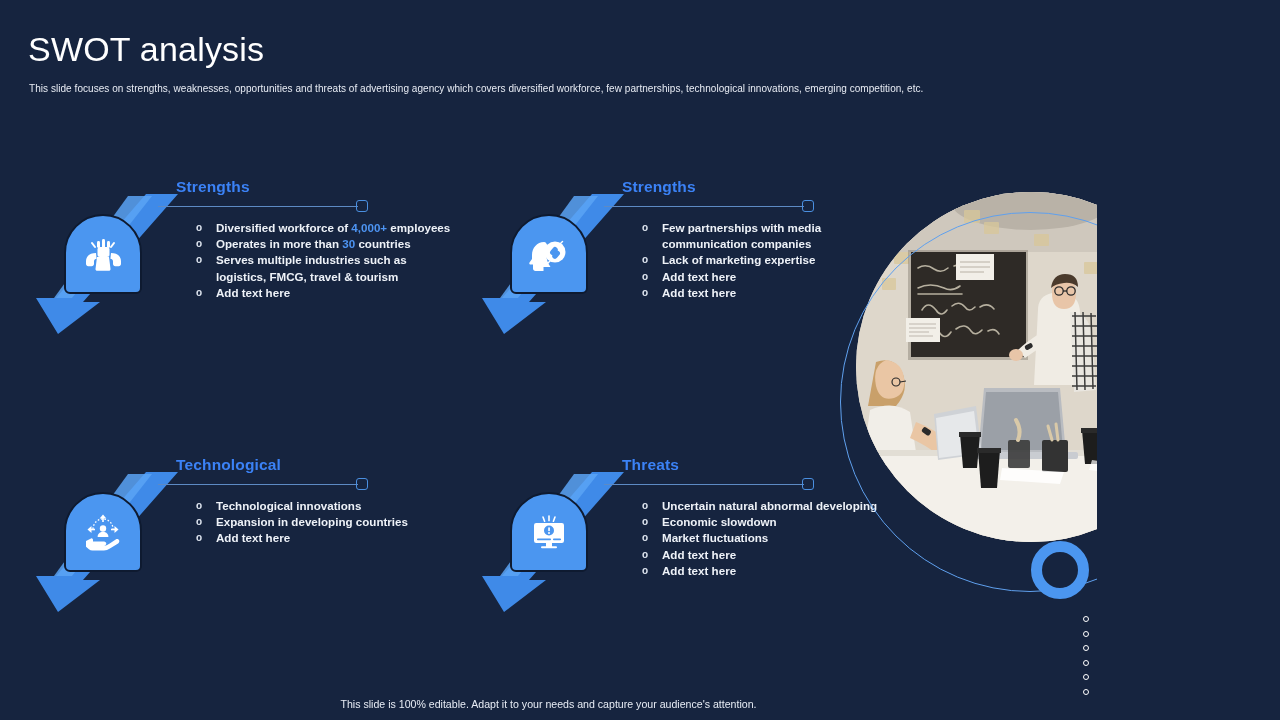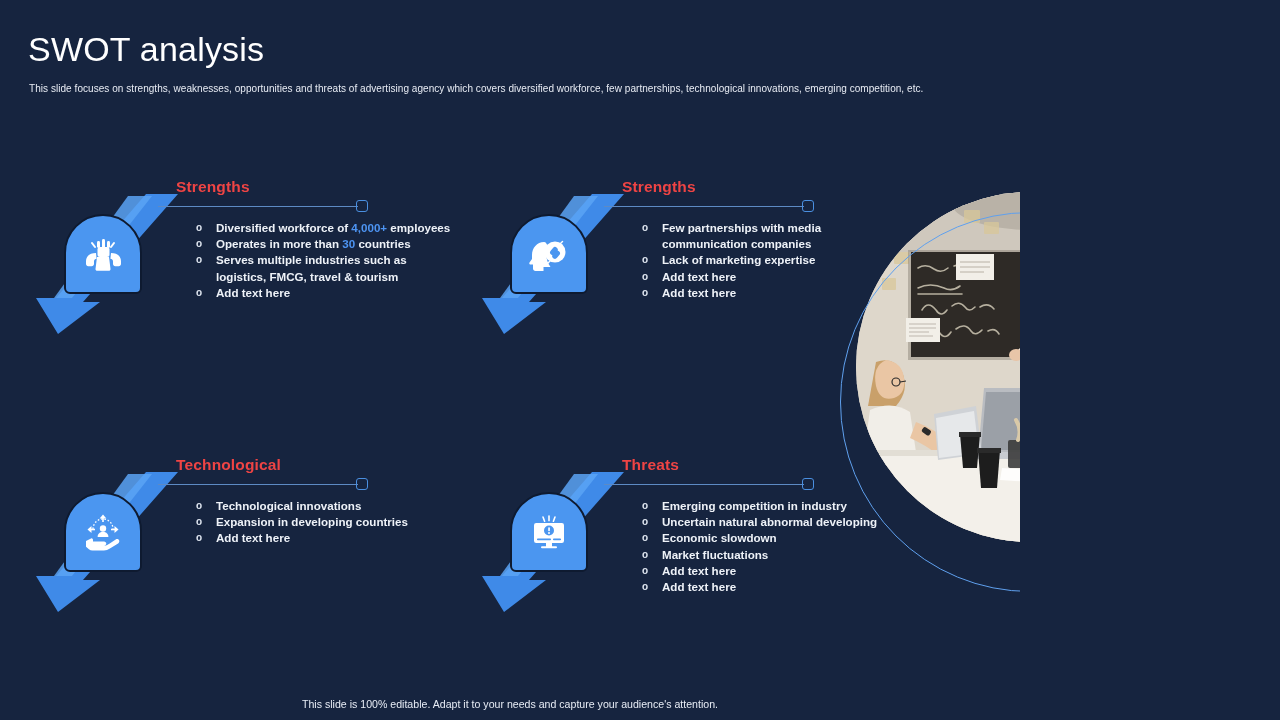--- a/index.html
+++ b/index.html
@@ -4,21 +4,21 @@
 <style>
   * { box-sizing: border-box; margin: 0; padding: 0; }
   html, body {
     width: 1280px; height: 720px;
     background: #16243f;
     font-family: "Liberation Sans", sans-serif;
     overflow: hidden;
   }
   #slide {
     position: relative;
-    width: 1020px; height: 720px;
+    width: 1097px; height: 720px;
     background: #16243f;
     overflow: hidden;
   }
 
   
   #page-title {
     position: absolute; left: 28px; top: 30px;
     font-size: 34px; font-weight: 400; color: #ffffff;
     letter-spacing: .2px;
   }
@@ -49,21 +49,21 @@
     background: #4b96f0;
     border: 2.5px solid #0e1a30;
     border-radius: 39px 39px 6px 6px;
     display: flex; align-items: center; justify-content: center;
     z-index: 3;
   }
   .badge svg { display: block; }
 
   .quad-head {
     position: absolute; left: 148px; top: 0px;
-    font-size: 15.5px; font-weight: 700; color: #ef4444;
+    font-size: 15.5px; font-weight: 700; color: #3b82f6;
     letter-spacing: .15px;
   }
   .rule {
     position: absolute; left: 130px; top: 28px;
     width: 200px; height: 1px; background: #5d8ac4;
   }
   .rule-cap {
     position: absolute; left: 328px; top: 22px;
     width: 12px; height: 12px;
     border: 1.4px solid #4a8fe0; border-radius: 3px;
@@ -281,21 +281,20 @@
           <circle cx="23" cy="24" r="1"></circle>
           <rect x="20" y="34" width="6" height="4"></rect>
           <rect x="15" y="37.2" width="16" height="2" rx="1"></rect>
         </g>
       </svg>
     </div>
     <div class="quad-head">Threats</div>
     <div class="rule"></div>
     <div class="rule-cap"></div>
     <ul class="bullets">
-      <li><span>Emerging competition in industry</span><span class="hl"></span><span></span></li>
       <li><span>Uncertain  natural abnormal developing</span><span class="hl"></span><span></span></li>
       <li><span>Economic  slowdown</span><span class="hl"></span><span></span></li>
       <li><span>Market fluctuations</span><span class="hl"></span><span></span></li>
       <li><span>Add text here</span><span class="hl"></span><span></span></li>
       <li><span>Add text here</span><span class="hl"></span><span></span></li>
     </ul>
   </div>
 
   <div id="right-panel"></div>
 

